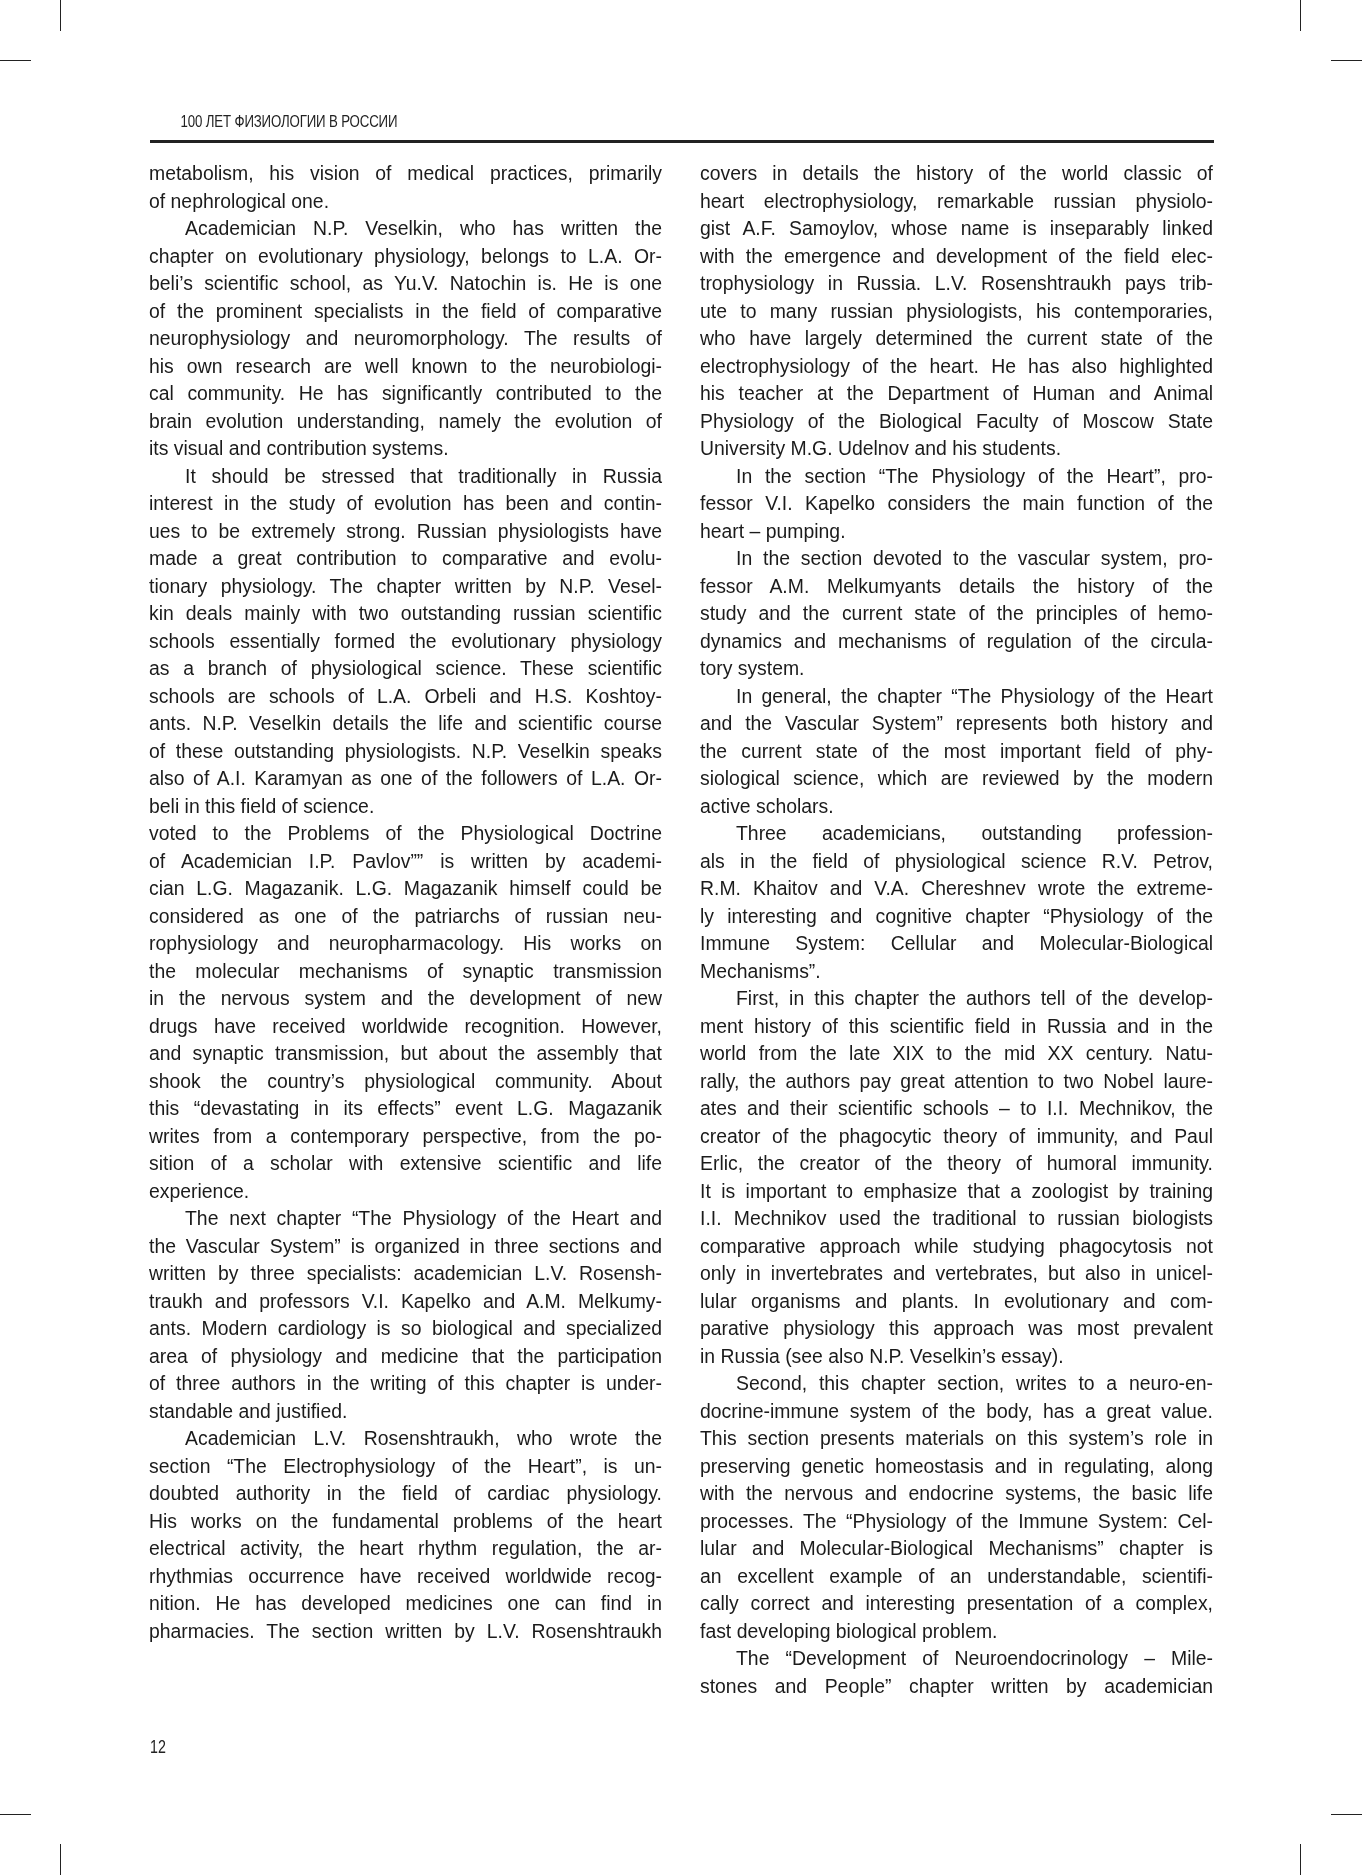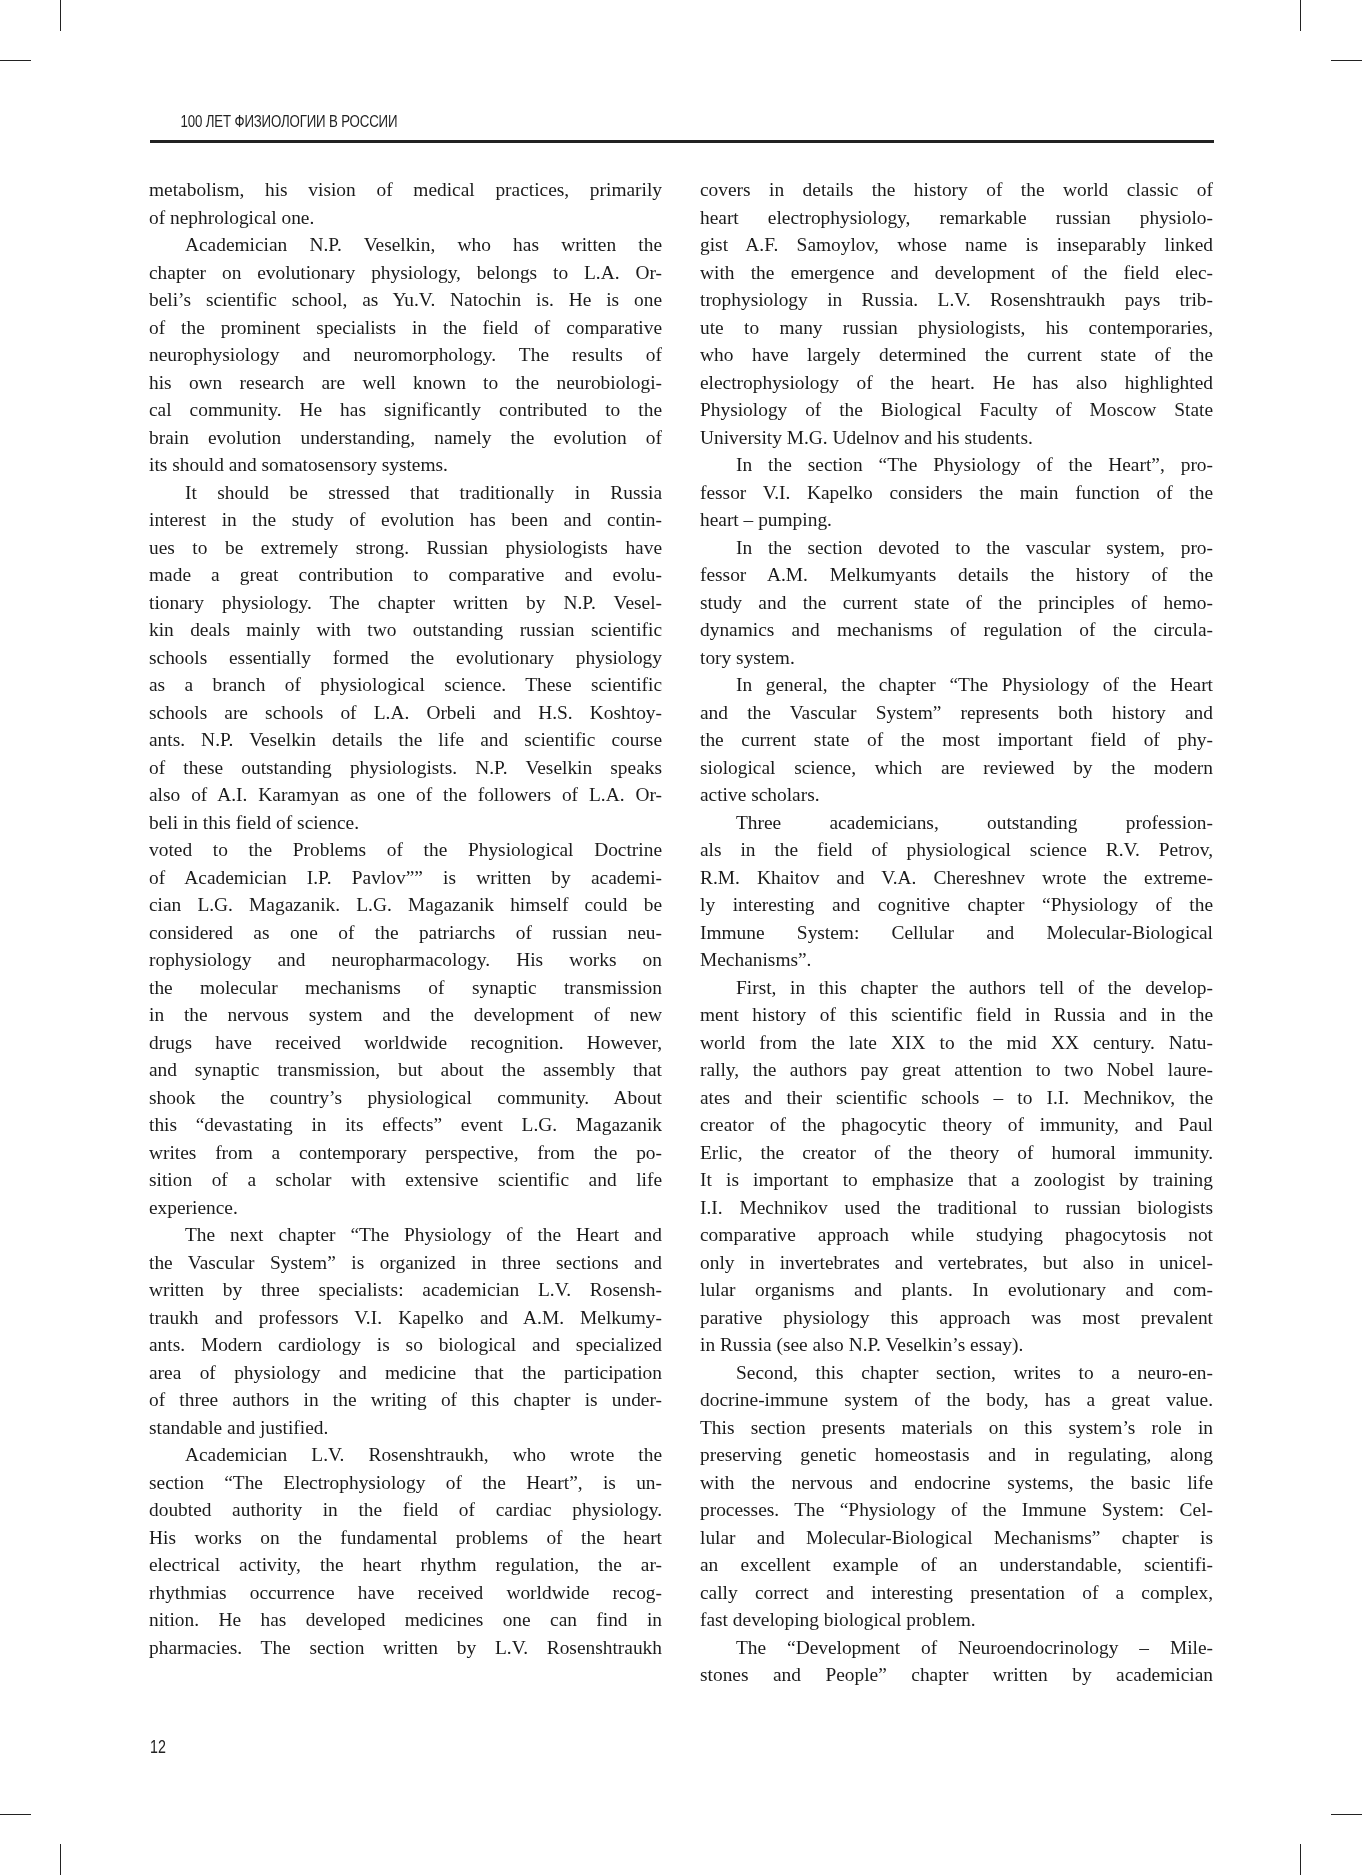--- a/index.html
+++ b/index.html
@@ -10,22 +10,22 @@
   .header {
     position: absolute; left: 150px; top: 110px; width: 1063px; height: 32px;
     text-align: left;
   }
   .header-text {
     font-family: "Liberation Sans", sans-serif; font-size: 17px; letter-spacing: -0.2px;
     transform: scaleX(0.78); display: inline-block; color: #222; line-height: 24px;
   }
   .header-rule { position: absolute; left: 150px; top: 140px; width: 1064px; height: 3px; background: #222; }
   .col {
-    position: absolute; top: 176px; width: 513px;
-    font-family: Liberation Serif, serif; font-size: 19.4px; line-height: 27.5px;
+    position: absolute; top: 160px; width: 513px;
+    font-family: Liberation Sans, sans-serif; font-size: 19.4px; line-height: 27.5px;
     color: #1b1b1b;
   }
   .col.left { left: 149px; }
   .col.right { left: 700px; }
   .line {
     display: block; height: 27.5px; white-space: nowrap;
     text-align: justify; text-align-last: justify; overflow: visible;
   }
   .line.last { text-align-last: left; }
   .line.indent { padding-left: 36px; }
@@ -56,21 +56,21 @@
     <span class="line">metabolism, his vision of medical practices, primarily</span>
     <span class="line last">of nephrological one.</span>
     <span class="line indent">Academician N.P. Veselkin, who has written the</span>
     <span class="line">chapter on evolutionary physiology, belongs to L.A. Or-</span>
     <span class="line">beli’s scientific school, as Yu.V. Natochin is. He is one</span>
     <span class="line">of the prominent specialists in the field of comparative</span>
     <span class="line">neurophysiology and neuromorphology. The results of</span>
     <span class="line">his own research are well known to the neurobiologi-</span>
     <span class="line">cal community. He has significantly contributed to the</span>
     <span class="line">brain evolution understanding, namely the evolution of</span>
-    <span class="line last">its should and somatosensory systems.</span>
+    <span class="line last">its visual and contribution systems.</span>
     <span class="line indent">It should be stressed that traditionally in Russia</span>
     <span class="line">interest in the study of evolution has been and contin-</span>
     <span class="line">ues to be extremely strong. Russian physiologists have</span>
     <span class="line">made a great contribution to comparative and evolu-</span>
     <span class="line">tionary physiology. The chapter written by N.P. Vesel-</span>
     <span class="line">kin deals mainly with two outstanding russian scientific</span>
     <span class="line">schools essentially formed the evolutionary physiology</span>
     <span class="line">as a branch of physiological science. These scientific</span>
     <span class="line">schools are schools of L.A. Orbeli and H.S. Koshtoy-</span>
     <span class="line">ants. N.P. Veselkin details the life and scientific course</span>
@@ -110,20 +110,21 @@
   </div>
 <div class="col right">
     <span class="line">covers in details the history of the world classic of</span>
     <span class="line">heart electrophysiology, remarkable russian physiolo-</span>
     <span class="line">gist A.F. Samoylov, whose name is inseparably linked</span>
     <span class="line">with the emergence and development of the field elec-</span>
     <span class="line">trophysiology in Russia. L.V. Rosenshtraukh pays trib-</span>
     <span class="line">ute to many russian physiologists, his contemporaries,</span>
     <span class="line">who have largely determined the current state of the</span>
     <span class="line">electrophysiology of the heart. He has also highlighted</span>
+    <span class="line">his teacher at the Department of Human and Animal</span>
     <span class="line">Physiology of the Biological Faculty of Moscow State</span>
     <span class="line last">University M.G. Udelnov and his students.</span>
     <span class="line indent">In the section “The Physiology of the Heart”, pro-</span>
     <span class="line">fessor V.I. Kapelko considers the main function of the</span>
     <span class="line last">heart – pumping.</span>
     <span class="line indent">In the section devoted to the vascular system, pro-</span>
     <span class="line">fessor A.M. Melkumyants details the history of the</span>
     <span class="line">study and the current state of the principles of hemo-</span>
     <span class="line">dynamics and mechanisms of regulation of the circula-</span>
     <span class="line last">tory system.</span>

